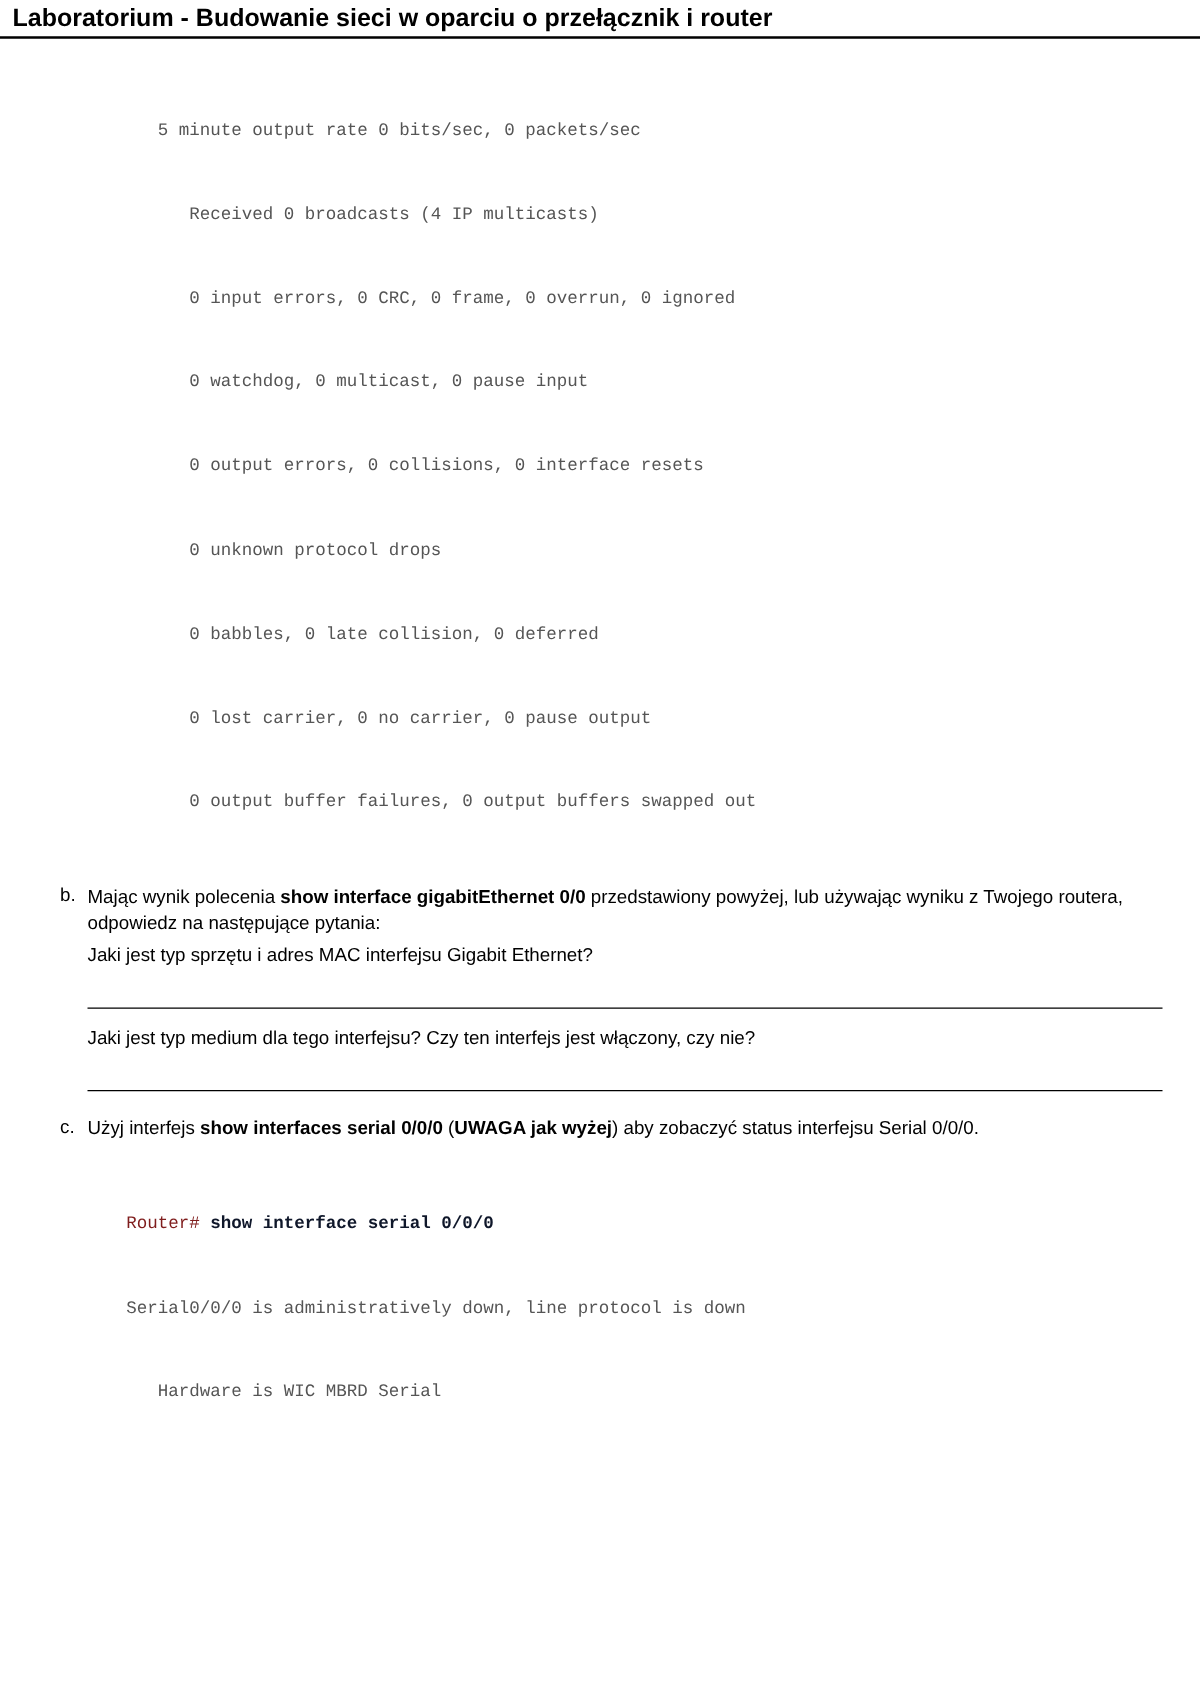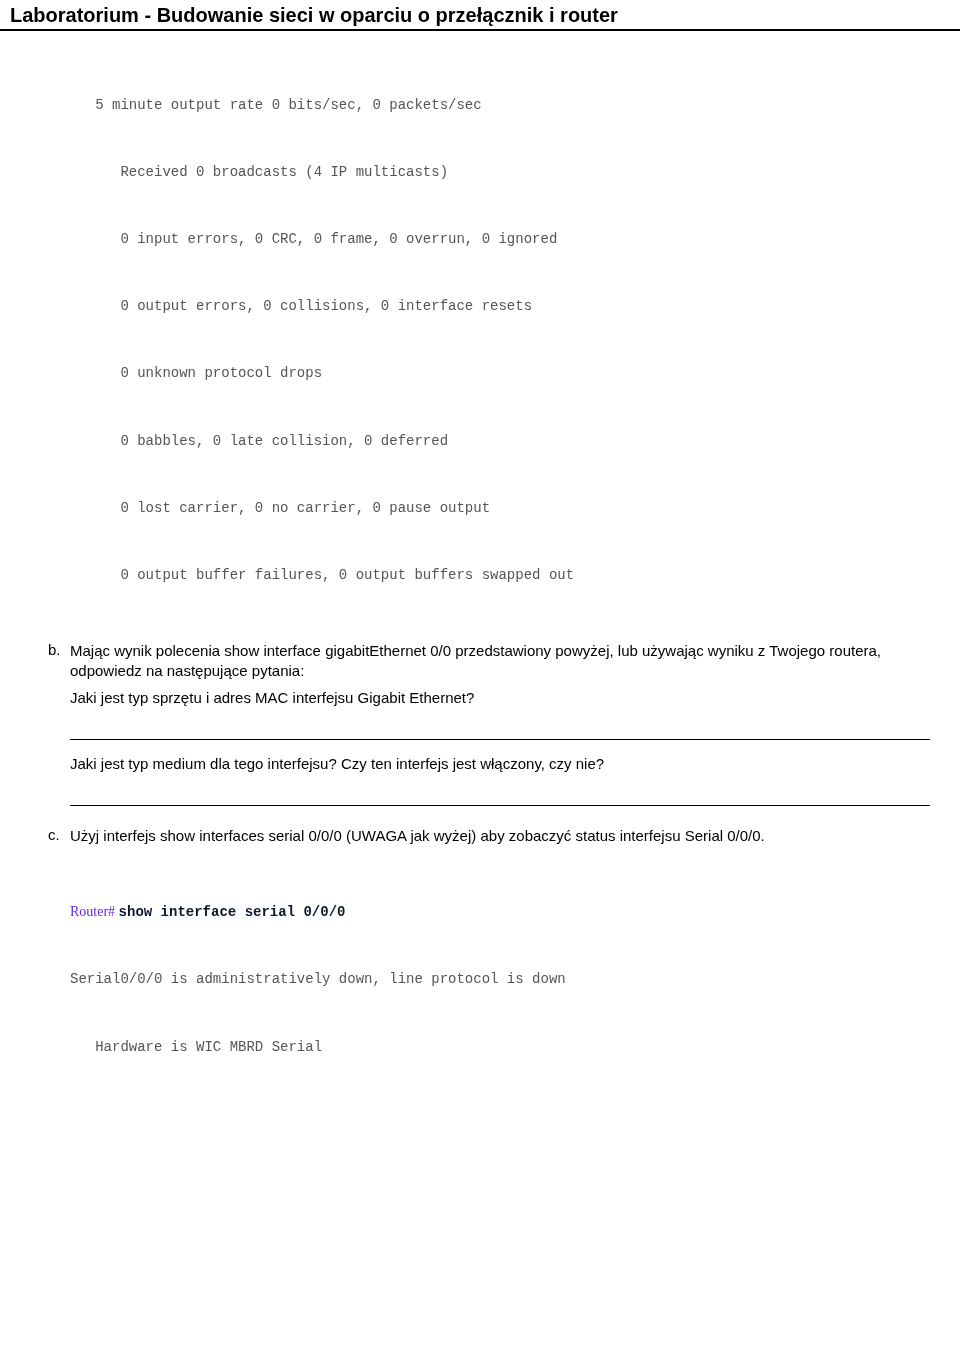--- a/index.html
+++ b/index.html
@@ -20,57 +20,58 @@
   .page {
     padding: 18px 30px 10px 30px;
     min-height: 1290px;
   }
   .code-block {
     font-family: "Courier New", Courier, monospace;
     font-size: 14px;
     color: #555;
     white-space: pre;
     line-height: 1.6;
-    margin-left: 40px;
+    margin-left: 71px;
     margin-bottom: 10px;
   }
-  .code-block .brown { color: #6d28d9; font-family: Liberation Serif, serif; }
+  .code-block .brown { color: #7f1d1d; }
   .code-block .brown-bold { color: #0f172a; font-weight: bold; }
   .item {
     display: flex;
     margin: 6px 0 4px 18px;
   }
   .item .marker {
     width: 22px;
     flex-shrink: 0;
   }
   .item .body {
     flex: 1;
   }
   .item .body p { margin: 0 0 6px 0; line-height: 1.35; }
-  .bold { font-weight: normal; }
+  .bold { font-weight: bold; }
   .answer-line {
     border-bottom: 1px solid #000;
     height: 18px;
     margin: 14px 0 14px 0;
   }
 </style>
 </head>
 <body>
 
 <div class="header">
   <span>Laboratorium - Budowanie sieci w oparciu o przełącznik i router</span>
 </div>
 
 <div class="page">
 
   <div class="code-block">
     <div>   5 minute output rate 0 bits/sec, 0 packets/sec</div>
     <div>      Received 0 broadcasts (4 IP multicasts)</div>
     <div>      0 input errors, 0 CRC, 0 frame, 0 overrun, 0 ignored</div>
+    <div>      0 watchdog, 0 multicast, 0 pause input</div>
     <div>      0 output errors, 0 collisions, 0 interface resets</div>
     <div>      0 unknown protocol drops</div>
     <div>      0 babbles, 0 late collision, 0 deferred</div>
     <div>      0 lost carrier, 0 no carrier, 0 pause output</div>
     <div>      0 output buffer failures, 0 output buffers swapped out</div>
   </div>
 
   <div class="item">
     <div class="marker">b.</div>
     <div class="body">

